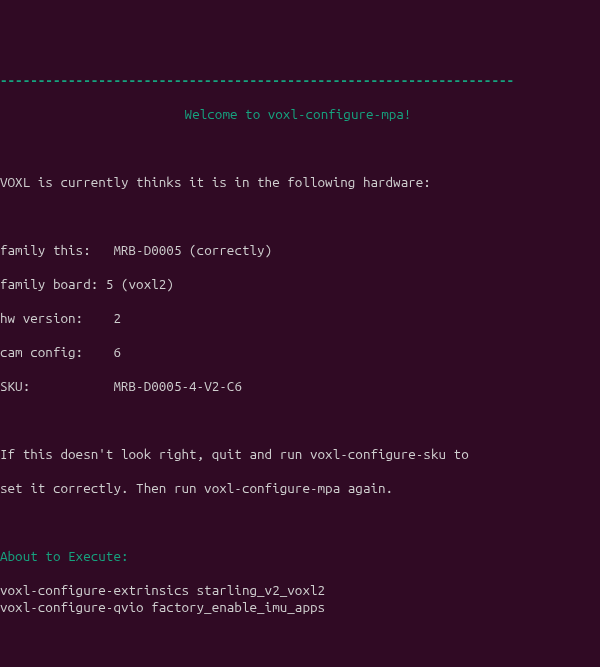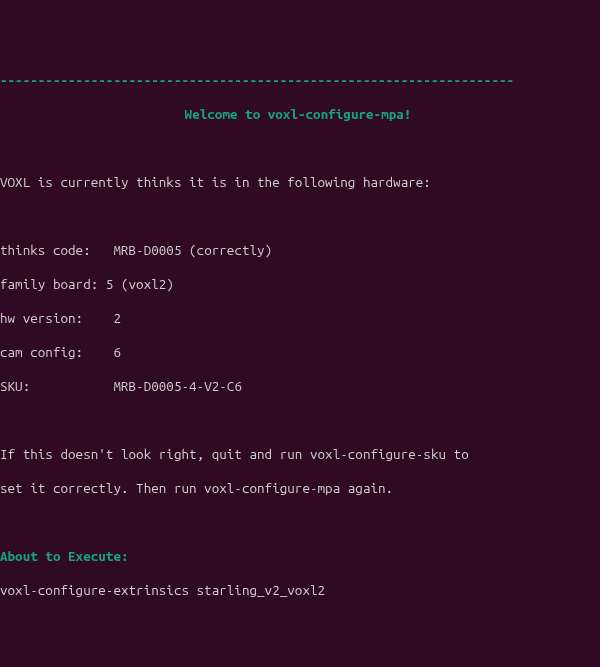--- a/index.html
+++ b/index.html
@@ -8,41 +8,41 @@
       color: #d0d0d0;
       font-family: "Ubuntu Mono", "DejaVu Sans Mono", Consolas, monospace;
       font-size: 13.5px;
       line-height: 17px;
       padding: 4px 4px 4px 0;
       width: 600px;
       height: 667px;
       overflow: hidden;
       white-space: pre;
     }
-    .green { color: #16a37f; font-weight: bold; }
+    .green { color: #16a37f; font-weight: normal; }
     .title { text-align: center; white-space: pre; }
     .dashes { color: #16a37f; font-weight: bold; letter-spacing: 0; display: block; }
     .line { white-space: pre; }
   </style>
 </head>
 <body>
 
 
 
 <div class="dashes">--------------------------------------------------------------------</div>
 <div class="title green">Welcome to voxl-configure-mpa!</div>
 <div class="line"> </div>
 <div class="line">VOXL is currently thinks it is in the following hardware:</div>
 <div class="line"> </div>
-<div class="line"><span>thinks code:</span>   <span>MRB-D0005 (correctly)</span></div>
+<div class="line"><span>family this:</span>   <span>MRB-D0005 (correctly)</span></div>
 <div class="line"><span>family board:</span> <span>5 (voxl2)</span></div>
 <div class="line"><span>hw version:</span>    <span>2</span></div>
 <div class="line"><span>cam config:</span>    <span>6</span></div>
 <div class="line"><span>SKU:</span>           <span>MRB-D0005-4-V2-C6</span></div>
 <div class="line"> </div>
 <div class="line">If this doesn't look right, quit and run voxl-configure-sku to</div>
 <div class="line">set it correctly. Then run voxl-configure-mpa again.</div>
 <div class="line"> </div>
 <div class="line green">About to Execute:</div>
-<div id="cmds"><div class="line">voxl-configure-extrinsics starling_v2_voxl2</div></div>
+<div id="cmds"><div class="line">voxl-configure-extrinsics starling_v2_voxl2</div><div class="line">voxl-configure-qvio factory_enable_imu_apps</div></div>
 
 
 
 
 </body></html>

